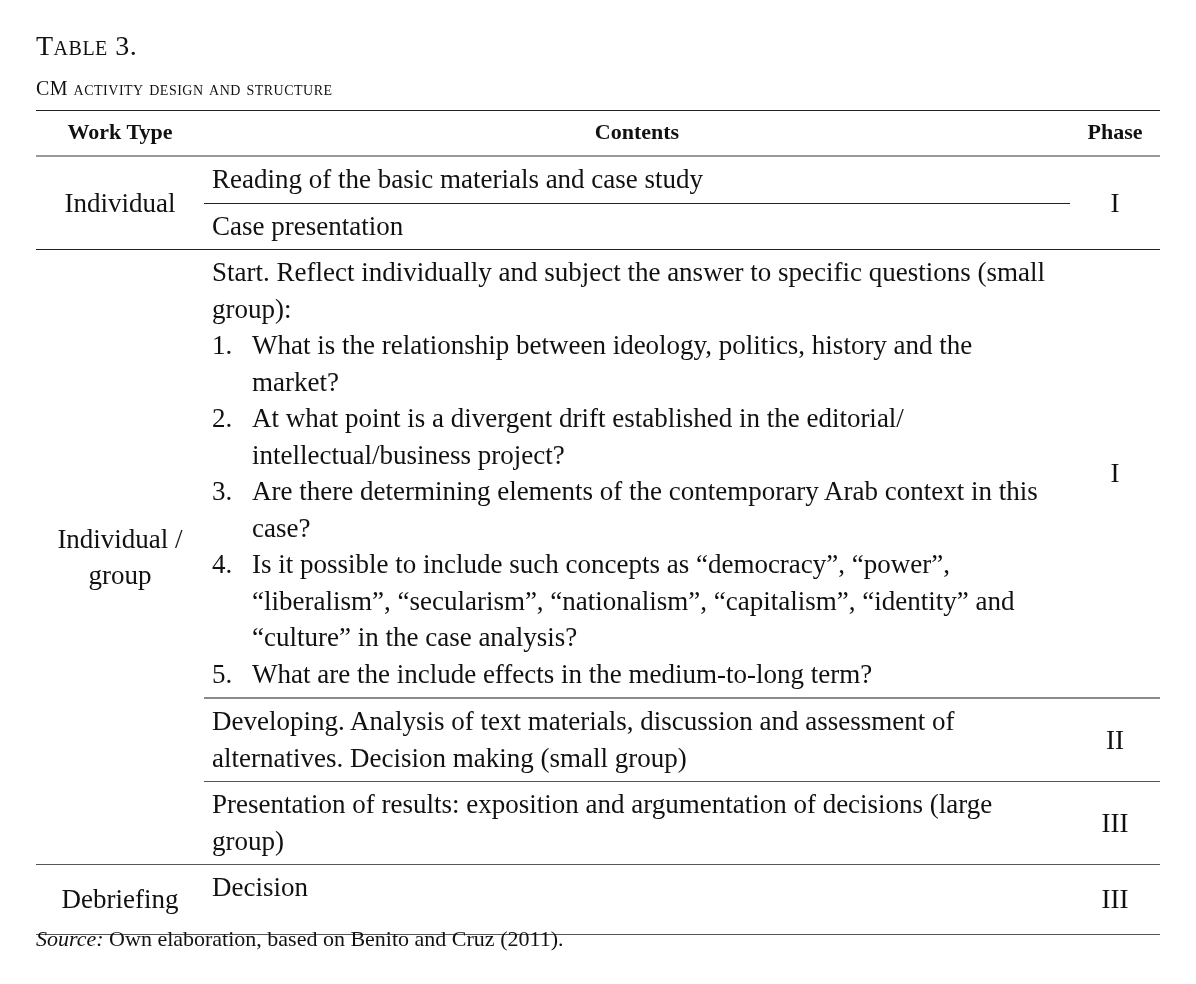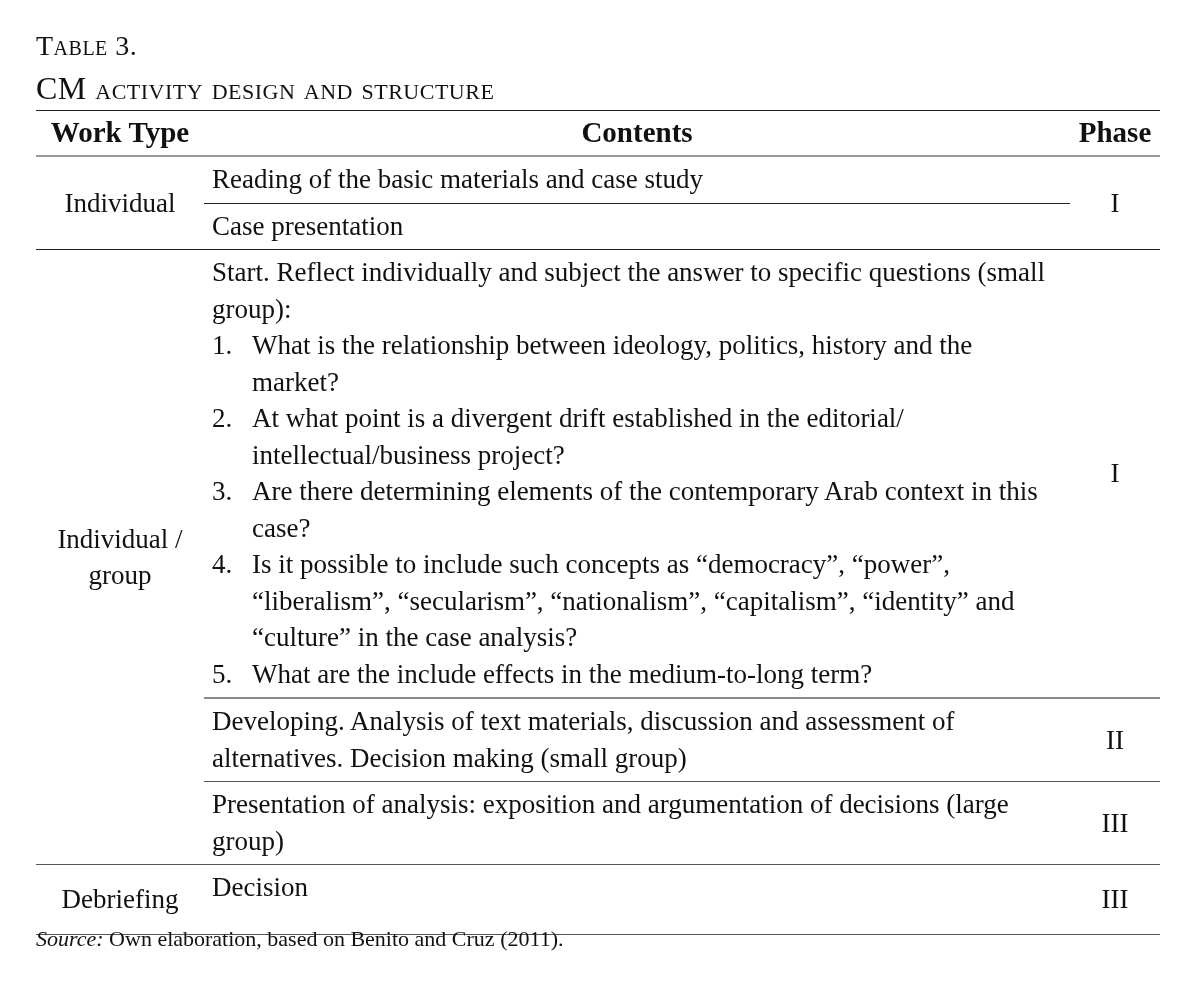--- a/index.html
+++ b/index.html
@@ -8,29 +8,29 @@
     font-family: "Liberation Serif", "DejaVu Serif", serif;
     color: #111111;
   }
   .caption-label {
     position: absolute; left: 36px; top: 28px;
     font-size: 28px; font-variant: small-caps; letter-spacing: 0.5px;
     line-height: 36px;
   }
   .caption-title {
     position: absolute; left: 36px; top: 70px;
-    font-size: 32px; font-variant: small-caps; letter-spacing: 0.5px;
+    font-size: 20px; font-variant: small-caps; letter-spacing: 0.5px;
     line-height: 36px;
   }
   .tbl {
     position: absolute; left: 36px; top: 110px; width: 1124px;
     border-collapse: collapse; font-size: 27px; line-height: 36.5px;
   }
   .tbl th {
-    font-weight: bold; font-size: 29px; padding: 4px 0 6px 0; line-height: 34px;
+    font-weight: bold; font-size: 22px; padding: 4px 0 6px 0; line-height: 34px;
   }
   .tbl thead tr { border-top: 1.5px solid #222; border-bottom: 2.5px solid #999; }
   .col-type { width: 160px; text-align: center; padding: 16px 4px; vertical-align: middle; }
   .col-contents { padding: 4px 6px 5px 8px; text-align: left; vertical-align: top; }
   .col-phase { width: 88px; text-align: center; vertical-align: middle; margin-top: 23px; }
   .tbl th.col-contents { text-align: center; }
   .sep-dark { border-bottom: 1.5px solid #222; }
   .sep-grey { border-bottom: 2px solid #8a8a8a; }
   .sep-mid { border-bottom: 1.5px solid #555; }
   .qlist { margin: 0; padding: 0; list-style: none; }
@@ -94,21 +94,21 @@
             </li>
         </ul>
       </td>
       <td class="col-phase sep-grey">I</td>
     </tr>
     <tr>
       <td class="col-contents sep-mid">Developing. Analysis of text materials, discussion and assessment of alternatives. Decision making (small group)</td>
       <td class="col-phase sep-mid">II</td>
     </tr>
     <tr>
-      <td class="col-contents sep-mid">Presentation of analysis: exposition and argumentation of decisions (large group)</td>
+      <td class="col-contents sep-mid">Presentation of results: exposition and argumentation of decisions (large group)</td>
       <td class="col-phase sep-mid">III</td>
     </tr>
 
     <tr>
       <td class="col-type sep-mid">Debriefing</td>
       <td class="col-contents sep-mid">Decision</td>
       <td class="col-phase sep-mid">III</td>
     </tr>
   </tbody>
 </table>

